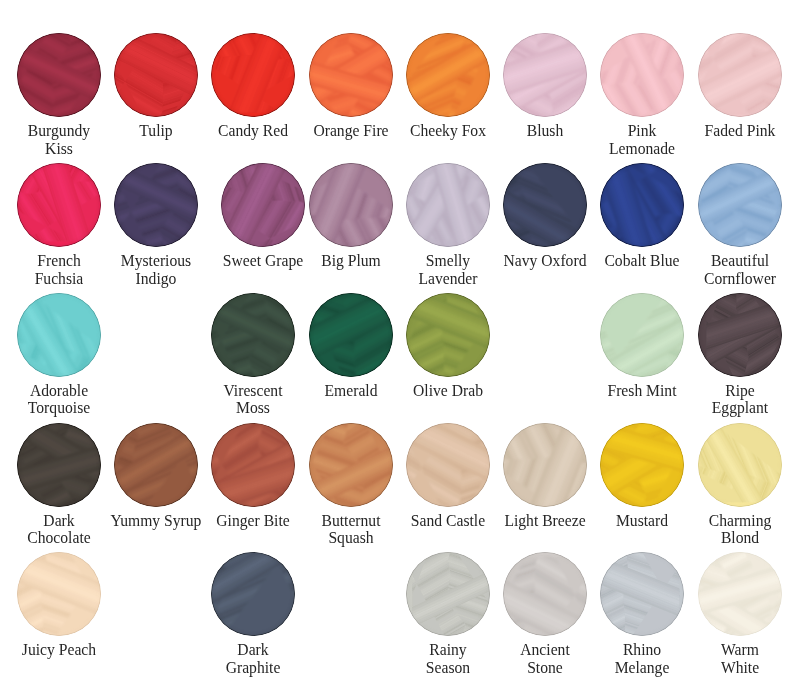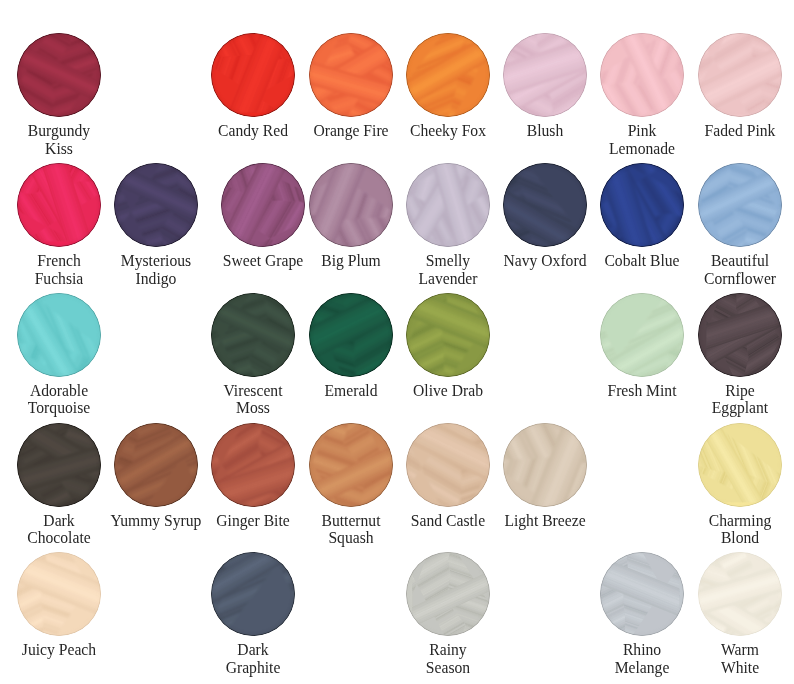--- a/index.html
+++ b/index.html
@@ -2337,20 +2337,42 @@
         <svg class="tex3" viewBox="0 0 100 100" preserveAspectRatio="none">
           <g transform="translate(50 50)rotate(180)scale(1.21 -1.21)translate(-50 -50)translate(-4 -1)">
             <use href="#wx0" x="0" y="0" width="100" height="100" filter="url(#woolblur)"></use>
           </g>
         </svg>
         <div class="rim" style="box-shadow:inset 0 0 0 .8px #4A131E,inset 0 0 4px rgba(87,23,36,0.42)"></div>
       </div>
       <div class="label">Burgundy
 Kiss</div>
     </div>
+<div class="cell" style="left:90.9px;top:33.4px">
+      <div class="swatch">
+        <div class="base" style="background-color: rgb(220, 42, 46);"></div>
+        <svg class="tex" viewBox="0 0 100 100" preserveAspectRatio="none">
+          <g transform="translate(50 50)rotate(0)scale(1.10 1.10)translate(-50 -50)translate(1 -3)">
+            <use href="#wx5" x="0" y="0" width="100" height="100" filter="url(#woolblur)"></use>
+          </g>
+        </svg>
+        <svg class="tex2" viewBox="0 0 100 100" preserveAspectRatio="none">
+          <g transform="translate(50 50)rotate(0)scale(1.10 1.10)translate(-50 -50)translate(1 -3)">
+            <use href="#wx5" x="0" y="0" width="100" height="100" filter="url(#woolblur)"></use>
+          </g>
+        </svg>
+        <svg class="tex3" viewBox="0 0 100 100" preserveAspectRatio="none">
+          <g transform="translate(50 50)rotate(0)scale(1.10 1.10)translate(-50 -50)translate(1 -3)">
+            <use href="#wx5" x="0" y="0" width="100" height="100" filter="url(#woolblur)"></use>
+          </g>
+        </svg>
+        <div class="rim" style="box-shadow:inset 0 0 0 .8px #731618,inset 0 0 4px rgba(132,25,27,0.39)"></div>
+      </div>
+      <div class="label">Tulip</div>
+    </div>
 <div class="cell" style="left:188.2px;top:33.4px">
       <div class="swatch">
         <div class="base" style="background-color: rgb(240, 42, 32);"></div>
         <svg class="tex" viewBox="0 0 100 100" preserveAspectRatio="none">
           <g transform="translate(50 50)rotate(270)scale(-1.09 1.09)translate(-50 -50)translate(-9 -5)">
             <use href="#wx4" x="0" y="0" width="100" height="100" filter="url(#woolblur)"></use>
           </g>
         </svg>
         <svg class="tex2" viewBox="0 0 100 100" preserveAspectRatio="none">
           <g transform="translate(50 50)rotate(270)scale(-1.09 1.09)translate(-50 -50)translate(-9 -5)">
@@ -2919,20 +2941,42 @@
         </svg>
         <svg class="tex3" viewBox="0 0 100 100" preserveAspectRatio="none">
           <g transform="translate(50 50)rotate(270)scale(-1.31 1.31)translate(-50 -50)translate(6 1)">
             <use href="#wx4" x="0" y="0" width="100" height="100" filter="url(#woolblur)"></use>
           </g>
         </svg>
         <div class="rim" style="box-shadow:inset 0 0 0 .8px #B4A694,inset 0 0 4px rgba(186,171,153,0.21)"></div>
       </div>
       <div class="label">Light Breeze</div>
     </div>
+<div class="cell" style="left:577.4px;top:422.5px">
+      <div class="swatch">
+        <div class="base" style="background-color: rgb(242, 196, 23);"></div>
+        <svg class="tex" viewBox="0 0 100 100" preserveAspectRatio="none">
+          <g transform="translate(50 50)rotate(0)scale(-1.33 1.33)translate(-50 -50)translate(4 -7)">
+            <use href="#wx3" x="0" y="0" width="100" height="100" filter="url(#woolblur)"></use>
+          </g>
+        </svg>
+        <svg class="tex2" viewBox="0 0 100 100" preserveAspectRatio="none">
+          <g transform="translate(50 50)rotate(0)scale(-1.33 1.33)translate(-50 -50)translate(4 -7)">
+            <use href="#wx3" x="0" y="0" width="100" height="100" filter="url(#woolblur)"></use>
+          </g>
+        </svg>
+        <svg class="tex3" viewBox="0 0 100 100" preserveAspectRatio="none">
+          <g transform="translate(50 50)rotate(0)scale(-1.33 1.33)translate(-50 -50)translate(4 -7)">
+            <use href="#wx3" x="0" y="0" width="100" height="100" filter="url(#woolblur)"></use>
+          </g>
+        </svg>
+        <div class="rim" style="box-shadow:inset 0 0 0 .8px #BB9811,inset 0 0 4px rgba(196,158,18,0.24)"></div>
+      </div>
+      <div class="label">Mustard</div>
+    </div>
 <div class="cell" style="left:674.7px;top:422.5px">
       <div class="swatch">
         <div class="base" style="background-color: rgb(246, 231, 155);"></div>
         <svg class="tex" viewBox="0 0 100 100" preserveAspectRatio="none">
           <g transform="translate(50 50)rotate(270)scale(1.06 1.06)translate(-50 -50)translate(8 -4)">
             <use href="#wx2" x="0" y="0" width="100" height="100" filter="url(#woolblur)"></use>
           </g>
         </svg>
         <svg class="tex2" viewBox="0 0 100 100" preserveAspectRatio="none">
           <g transform="translate(50 50)rotate(270)scale(1.06 1.06)translate(-50 -50)translate(8 -4)">
@@ -3009,20 +3053,43 @@
         </svg>
         <svg class="tex3" viewBox="0 0 100 100" preserveAspectRatio="none">
           <g transform="translate(50 50)rotate(180)scale(1.09 1.09)translate(-50 -50)translate(-11 -3)">
             <use href="#wx0" x="0" y="0" width="100" height="100" filter="url(#woolblur)"></use>
           </g>
         </svg>
         <div class="rim" style="box-shadow:inset 0 0 0 .8px #A5A5A0,inset 0 0 4px rgba(170,171,165,0.22)"></div>
       </div>
       <div class="label">Rainy
 Season</div>
+    </div>
+<div class="cell" style="left:480.1px;top:552.2px">
+      <div class="swatch">
+        <div class="base" style="background-color: rgb(211, 206, 203);"></div>
+        <svg class="tex" viewBox="0 0 100 100" preserveAspectRatio="none">
+          <g transform="translate(50 50)rotate(0)scale(-1.16 -1.16)translate(-50 -50)translate(4 -11)">
+            <use href="#wx5" x="0" y="0" width="100" height="100" filter="url(#woolblur)"></use>
+          </g>
+        </svg>
+        <svg class="tex2" viewBox="0 0 100 100" preserveAspectRatio="none">
+          <g transform="translate(50 50)rotate(0)scale(-1.16 -1.16)translate(-50 -50)translate(4 -11)">
+            <use href="#wx5" x="0" y="0" width="100" height="100" filter="url(#woolblur)"></use>
+          </g>
+        </svg>
+        <svg class="tex3" viewBox="0 0 100 100" preserveAspectRatio="none">
+          <g transform="translate(50 50)rotate(0)scale(-1.16 -1.16)translate(-50 -50)translate(4 -11)">
+            <use href="#wx5" x="0" y="0" width="100" height="100" filter="url(#woolblur)"></use>
+          </g>
+        </svg>
+        <div class="rim" style="box-shadow:inset 0 0 0 .8px #AEAAA7,inset 0 0 4px rgba(179,175,172,0.21)"></div>
+      </div>
+      <div class="label">Ancient
+Stone</div>
     </div>
 <div class="cell" style="left:577.4px;top:552.2px">
       <div class="swatch">
         <div class="base" style="background-color: rgb(197, 203, 209);"></div>
         <svg class="tex" viewBox="0 0 100 100" preserveAspectRatio="none">
           <g transform="translate(50 50)rotate(0)scale(1.06 -1.06)translate(-50 -50)translate(-8 -3)">
             <use href="#wx4" x="0" y="0" width="100" height="100" filter="url(#woolblur)"></use>
           </g>
         </svg>
         <svg class="tex2" viewBox="0 0 100 100" preserveAspectRatio="none">

